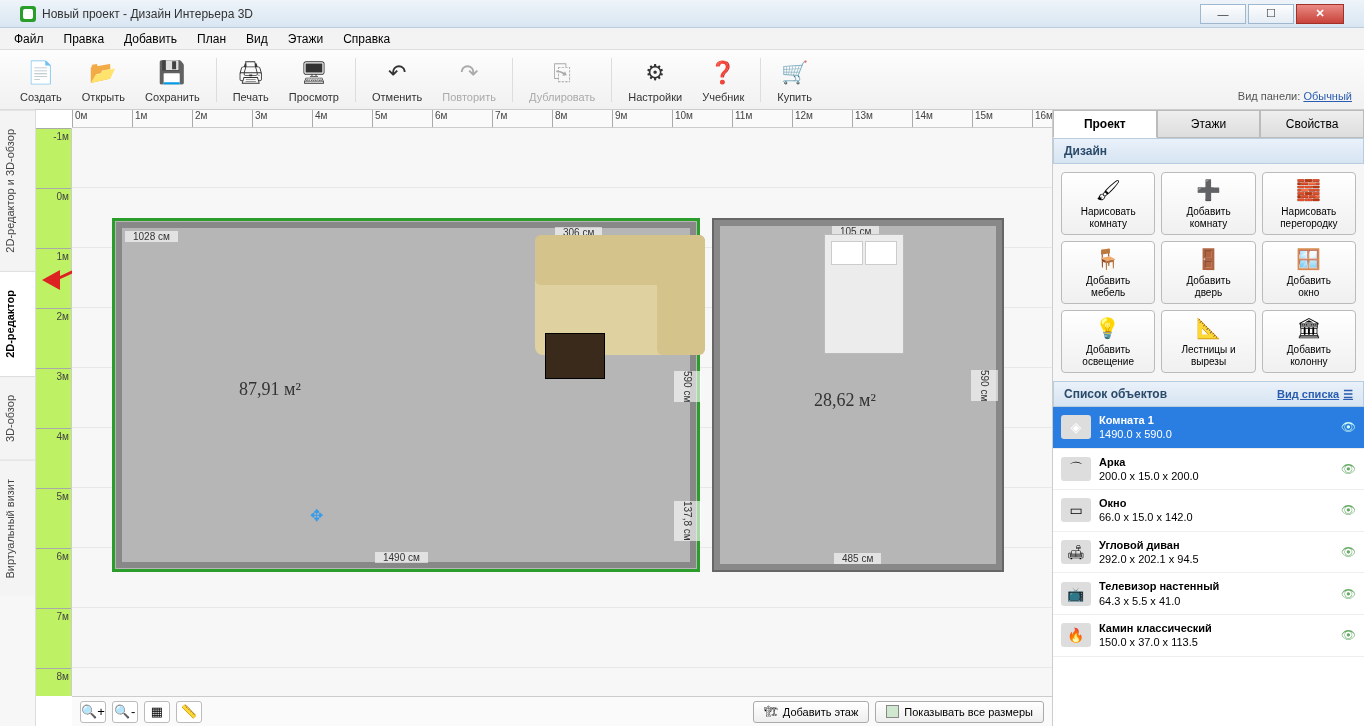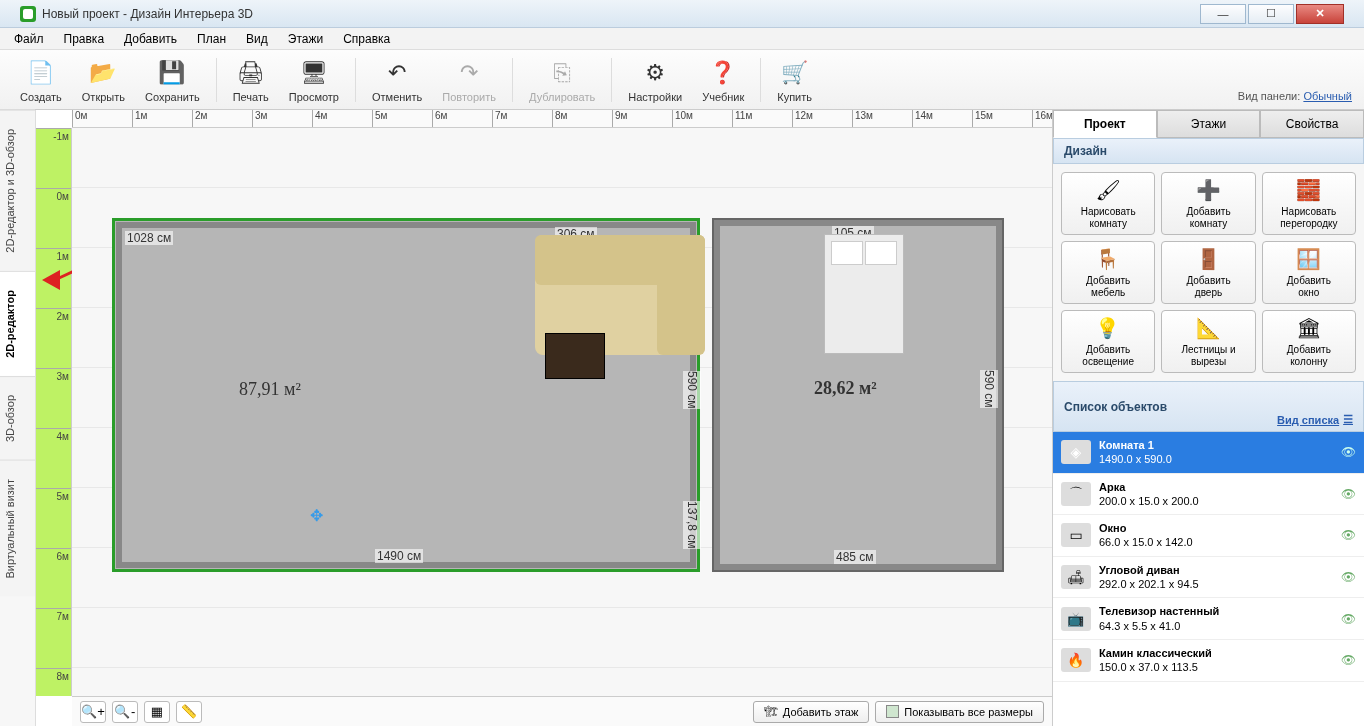--- a/index.html
+++ b/index.html
@@ -40,21 +40,21 @@
 .ruler-h .tick { flex: 0 0 60px; border-left: 1px solid #aaa; padding-left: 2px; line-height: 12px; position: relative; }
 .ruler-v { position: absolute; left: 0; top: 18px; bottom: 30px; width: 36px; background: #bef264; border-right: 1px solid #ccc; font-size: 10px; color: #444; }
 .ruler-v .tick { height: 60px; border-top: 1px solid #aaa; padding: 2px 2px 0; text-align: right; }
 .canvas { position: absolute; left: 36px; top: 18px; right: 0; bottom: 30px; background: repeating-linear-gradient(#f7f7f7 0 59px, #e8e8e8 59px 60px), repeating-linear-gradient(90deg,#f7f7f7 0 59px,#e8e8e8 59px 60px); }
 
 
 .room { position: absolute; background: #b6b6b6; }
 .room.big { left: 40px; top: 90px; width: 588px; height: 354px; border: 3px solid #2a9d2a; outline: 6px solid #888; outline-offset: -10px; }
 .room.small { left: 640px; top: 90px; width: 292px; height: 354px; border: 2px solid #666; outline: 6px solid #888; outline-offset: -8px; }
 .room-label { position: absolute; font-size: 18px; color: #333; font-family: Georgia, serif; }
-.dim { position: absolute; font-size: 12px; color: #333; background: rgba(255,255,255,.6); padding: 0 2px; text-align: center; }
+.dim { position: absolute; font-size: 10px; color: #333; background: rgba(255,255,255,.6); padding: 0 8px; text-align: center; }
 .move-cursor { position: absolute; left: 195px; top: 285px; color: #369be9; font-size: 16px; }
 .arrow-red { position: absolute; left: 6px; top: 160px; width: 0; height: 0; border-right: 18px solid #d22; border-top: 10px solid transparent; border-bottom: 10px solid transparent; }
 .arrow-red::after { content: ""; position: absolute; left: 16px; top: -3px; width: 30px; height: 3px; background: #d22; transform: rotate(-25deg); transform-origin: left; }
 
 
 .sofa { position: absolute; left: 460px; top: 106px; width: 170px; height: 120px; background: #e0d1a1; border-radius: 8px; }
 .sofa::before { content: ""; position: absolute; left: 0; top: 0; width: 170px; height: 50px; background: #d4c38a; border-radius: 6px; }
 .sofa::after { content: ""; position: absolute; right: 0; top: 0; width: 48px; height: 120px; background: #d4c38a; border-radius: 6px; }
 .tv { position: absolute; left: 470px; top: 200px; width: 60px; height: 46px; background: #3a2a1c; border: 1px solid #000; }
 .bed { position: absolute; left: 750px; top: 104px; width: 80px; height: 120px; background: #ececec; border: 1px solid #bbb; }
@@ -79,21 +79,21 @@
 .design-btn .dicon { width: 30px; height: 26px; margin-bottom: 3px; display: flex; align-items: center; justify-content: center; font-size: 20px; }
 
 .objlist { flex: 1; overflow: auto; background: #fff; }
 .objrow { display: flex; align-items: center; padding: 6px 8px; border-bottom: 1px solid #eee; font-size: 11px; gap: 8px; cursor: pointer; }
 .objrow.selected { background: #2a7de1; color: #fff; }
 .objrow .oicon { width: 30px; height: 24px; background: #ddd; border-radius: 3px; flex-shrink: 0; display: flex; align-items: center; justify-content: center; font-size: 14px; }
 .objrow .otext { flex: 1; line-height: 1.3; }
 .objrow .otext .oname { font-weight: 600; }
 .objrow .eye { font-size: 12px; color: #6a6; }
 .objrow.selected .eye { color: #cfe; }
-.listview-link { font-size: 11px; color: #2a5db0; text-decoration: underline; display: flex; align-items: center; gap: 4px; margin-top: 26px; }
+.listview-link { font-size: 11px; color: #2a5db0; text-decoration: underline; display: flex; align-items: center; gap: 4px; }
 </style>
 </head>
 <body>
 
 <div class="titlebar">
   <div class="appicon"></div>
   <span>Новый проект - Дизайн Интерьера 3D</span>
   <div class="spacer"></div>
   <div class="win-btn">—</div>
   <div class="win-btn">☐</div>
@@ -216,21 +216,21 @@
         <div class="dim" style="left:10px; top:10px;">1028 см</div>
         <div class="dim" style="left:260px; bottom:6px;">1490 см</div>
         <div class="dim" style="right:-4px; top:280px; writing-mode:vertical-rl;">137,8 см</div>
         <div class="dim" style="right:-4px; top:150px; writing-mode:vertical-rl;">590 см</div>
         <div class="dim" style="left:440px; top:6px;">306 см</div>
         <div class="sofa" style="left:420px; top:14px;"></div>
         <div class="tv" style="left:430px; top:112px;"></div>
       </div>
 
       <div class="room small">
-        <div class="room-label" style="left:100px; top:158px;font-weight:bold;">28,62 м²</div>
+        <div class="room-label" style="left:100px; top:170px;">28,62 м²</div>
         <div class="dim" style="left:120px; bottom:6px;">485 см</div>
         <div class="dim" style="right:4px; top:150px; writing-mode:vertical-rl;">590 см</div>
         <div class="dim" style="left:118px; top:6px;">105 см</div>
         <div class="bed" style="left:110px; top:14px;"></div>
       </div>
     </div>
 
     <div class="canvas-footer">
       <div class="mini-btn">🔍+</div>
       <div class="mini-btn">🔍-</div>

